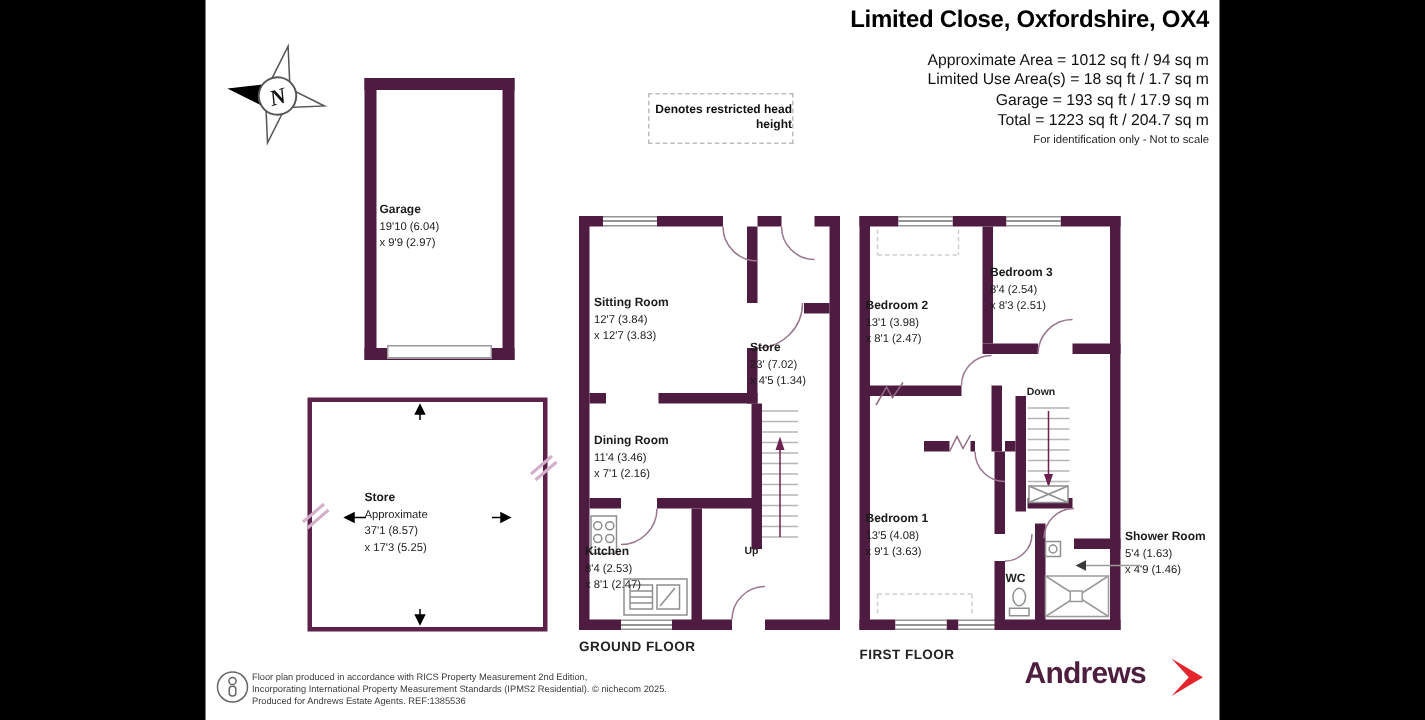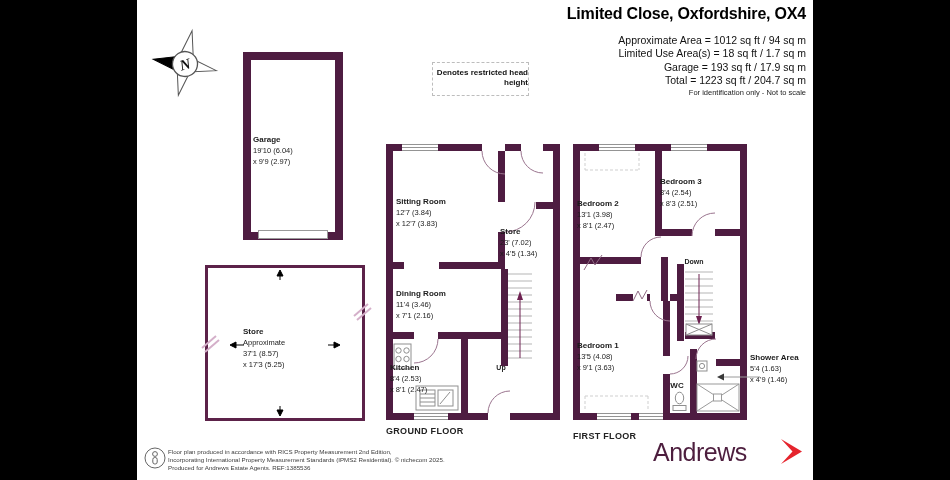--- a/index.html
+++ b/index.html
@@ -19,21 +19,21 @@
   .hdr-title{position:absolute;left:400px;top:5px;width:406px;text-align:right;
              font-size:16px;font-weight:bold;color:#000;letter-spacing:-.2px}
   .hdr-line{position:absolute;left:400px;width:406px;text-align:right;font-size:10.5px;color:#111}
   .hdr-disc{position:absolute;left:400px;top:88px;width:406px;text-align:right;font-size:7.5px;color:#222}
   .legend{position:absolute;left:432px;top:62px;width:97px;height:34px;box-sizing:border-box;
           border:1.5px dashed #bdbdbd;text-align:right;font-size:8px;font-weight:bold;color:#111;
           padding-top:5px;line-height:10px}
   .garden{position:absolute;left:205px;top:265px;width:160px;height:156px;box-sizing:border-box;
           border:3px solid #5c2249;background:#fff}
   .foot-line{position:absolute;left:168px;width:290px;font-size:6.2px;color:#3c3c3c}
-  .brand{position:absolute;left:653px;top:438px;font-size:25px;font-weight:normal;color:#4d1e3e;letter-spacing:-.5px}
+  .brand{position:absolute;left:683px;top:438px;font-size:20px;font-weight:bold;color:#4d1e3e;letter-spacing:-.5px}
   svg{position:absolute;overflow:visible}
 </style>
 </head>
 <body>
 
 <div class="bar" style="left:0"></div>
 <div class="bar" style="left:813px"></div>
 
 <div class="hdr-title">Limited Close, Oxfordshire, OX4</div>
 <div class="hdr-line" style="top:34px">Approximate Area = 1012 sq ft / 94 sq m</div>
@@ -283,21 +283,21 @@
   <span class="d">x 8'3 (2.51)</span>
 </div>
 <div class="lbl" style="left:577px;top:340px;width:84px">
   <span class="nm">Bedroom 1</span>
   <span class="d">13'5 (4.08)</span>
   <span class="d">x 9'1 (3.63)</span>
 </div>
 <div class="tiny" style="left:661px;top:381px;width:32px;font-size:8px">WC</div>
 <div class="tiny" style="left:679px;top:258px;width:30px">Down</div>
 <div class="lbl" style="left:750px;top:352px;width:60px">
-  <span class="nm">Shower Area</span>
+  <span class="nm">Shower Room</span>
   <span class="d">5'4 (1.63)</span>
   <span class="d">x 4'9 (1.46)</span>
 </div>
 <svg style="left:716px;top:370px" width="46" height="14">
   <line x1="44" y1="7" x2="8" y2="7" stroke="#9a9a9a" stroke-width="1"></line>
   <polygon points="8,3.5 8,10.5 1,7" fill="#3a3a3a"></polygon>
 </svg>
 <div class="floorlbl" style="left:573px;top:431px">FIRST FLOOR</div>
 
 <svg style="left:144px;top:447px" width="22" height="22">

